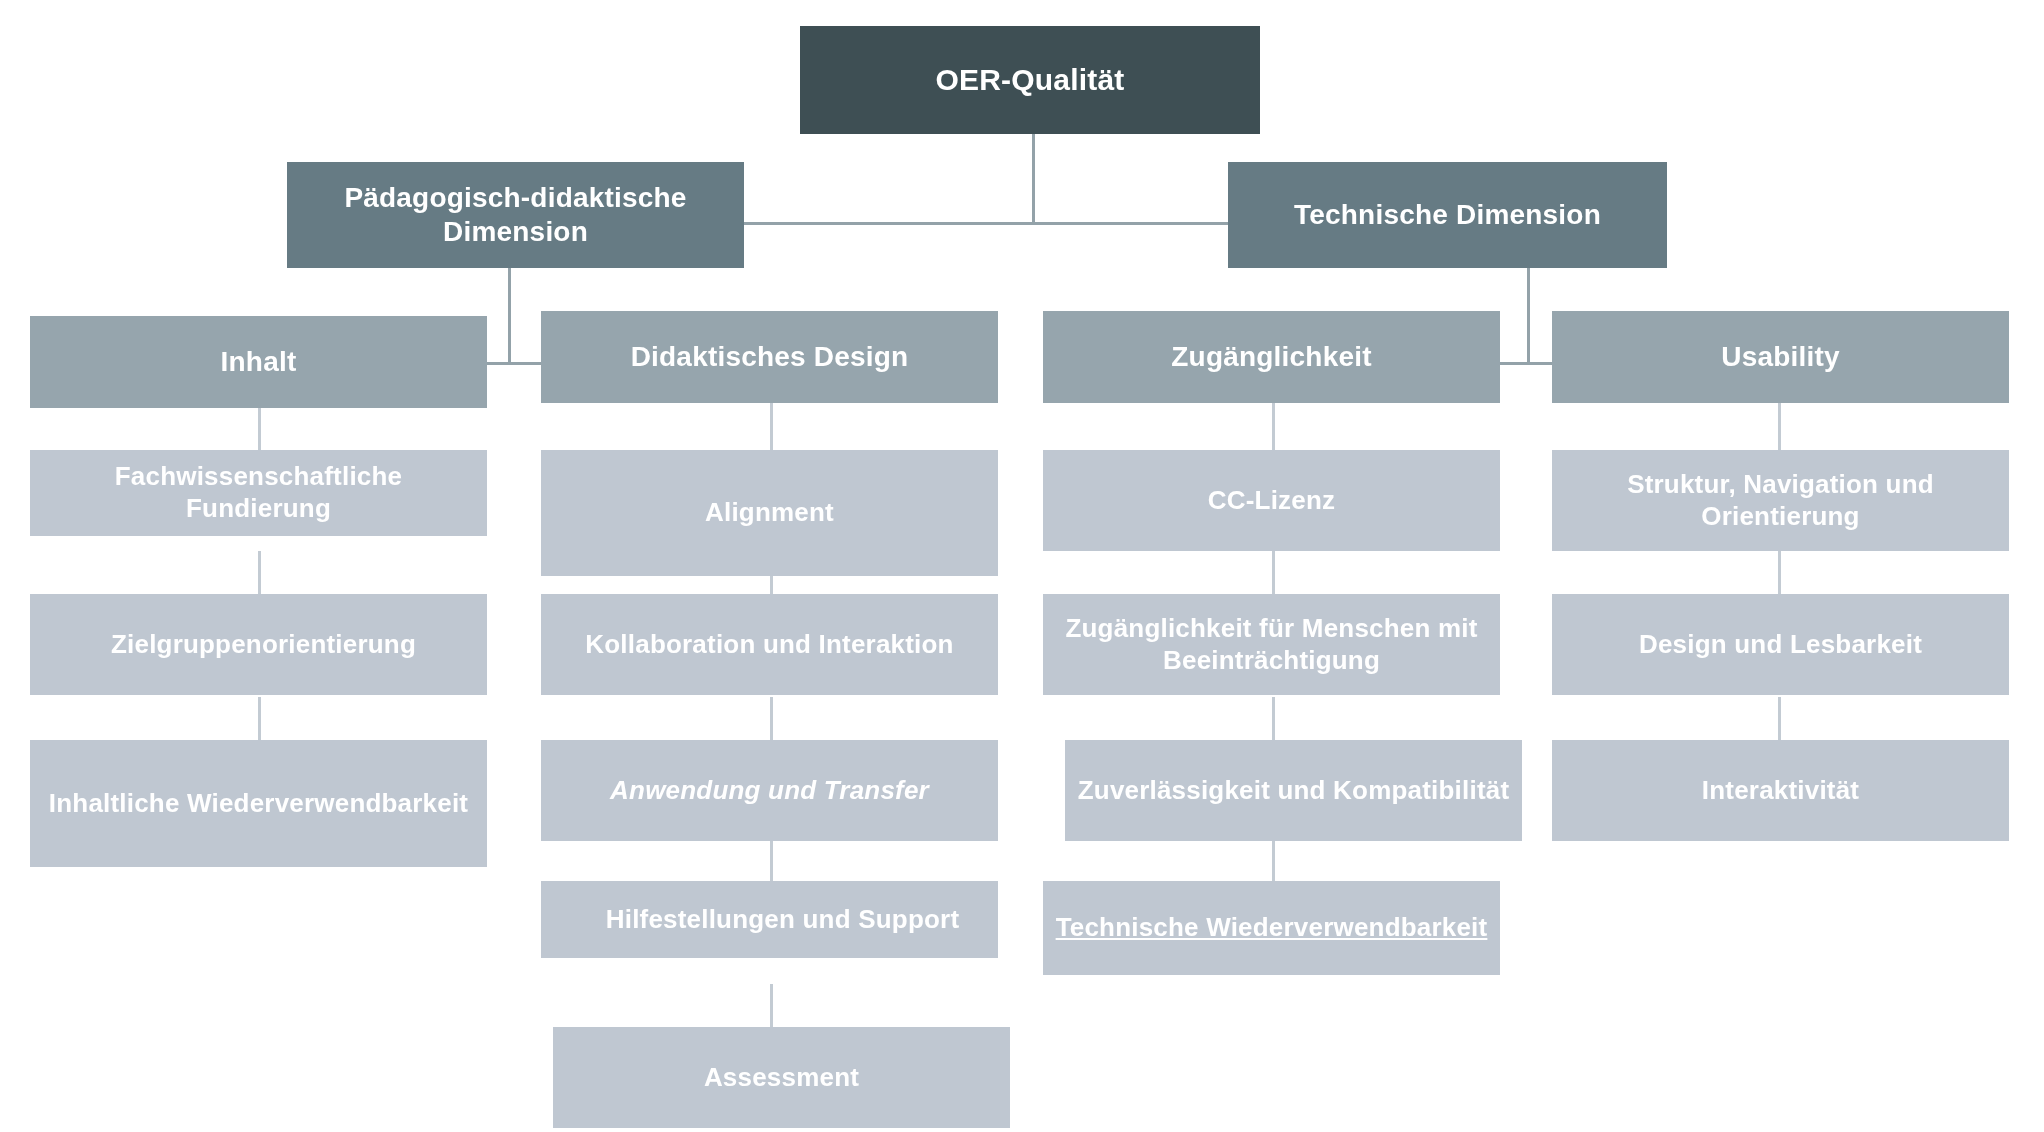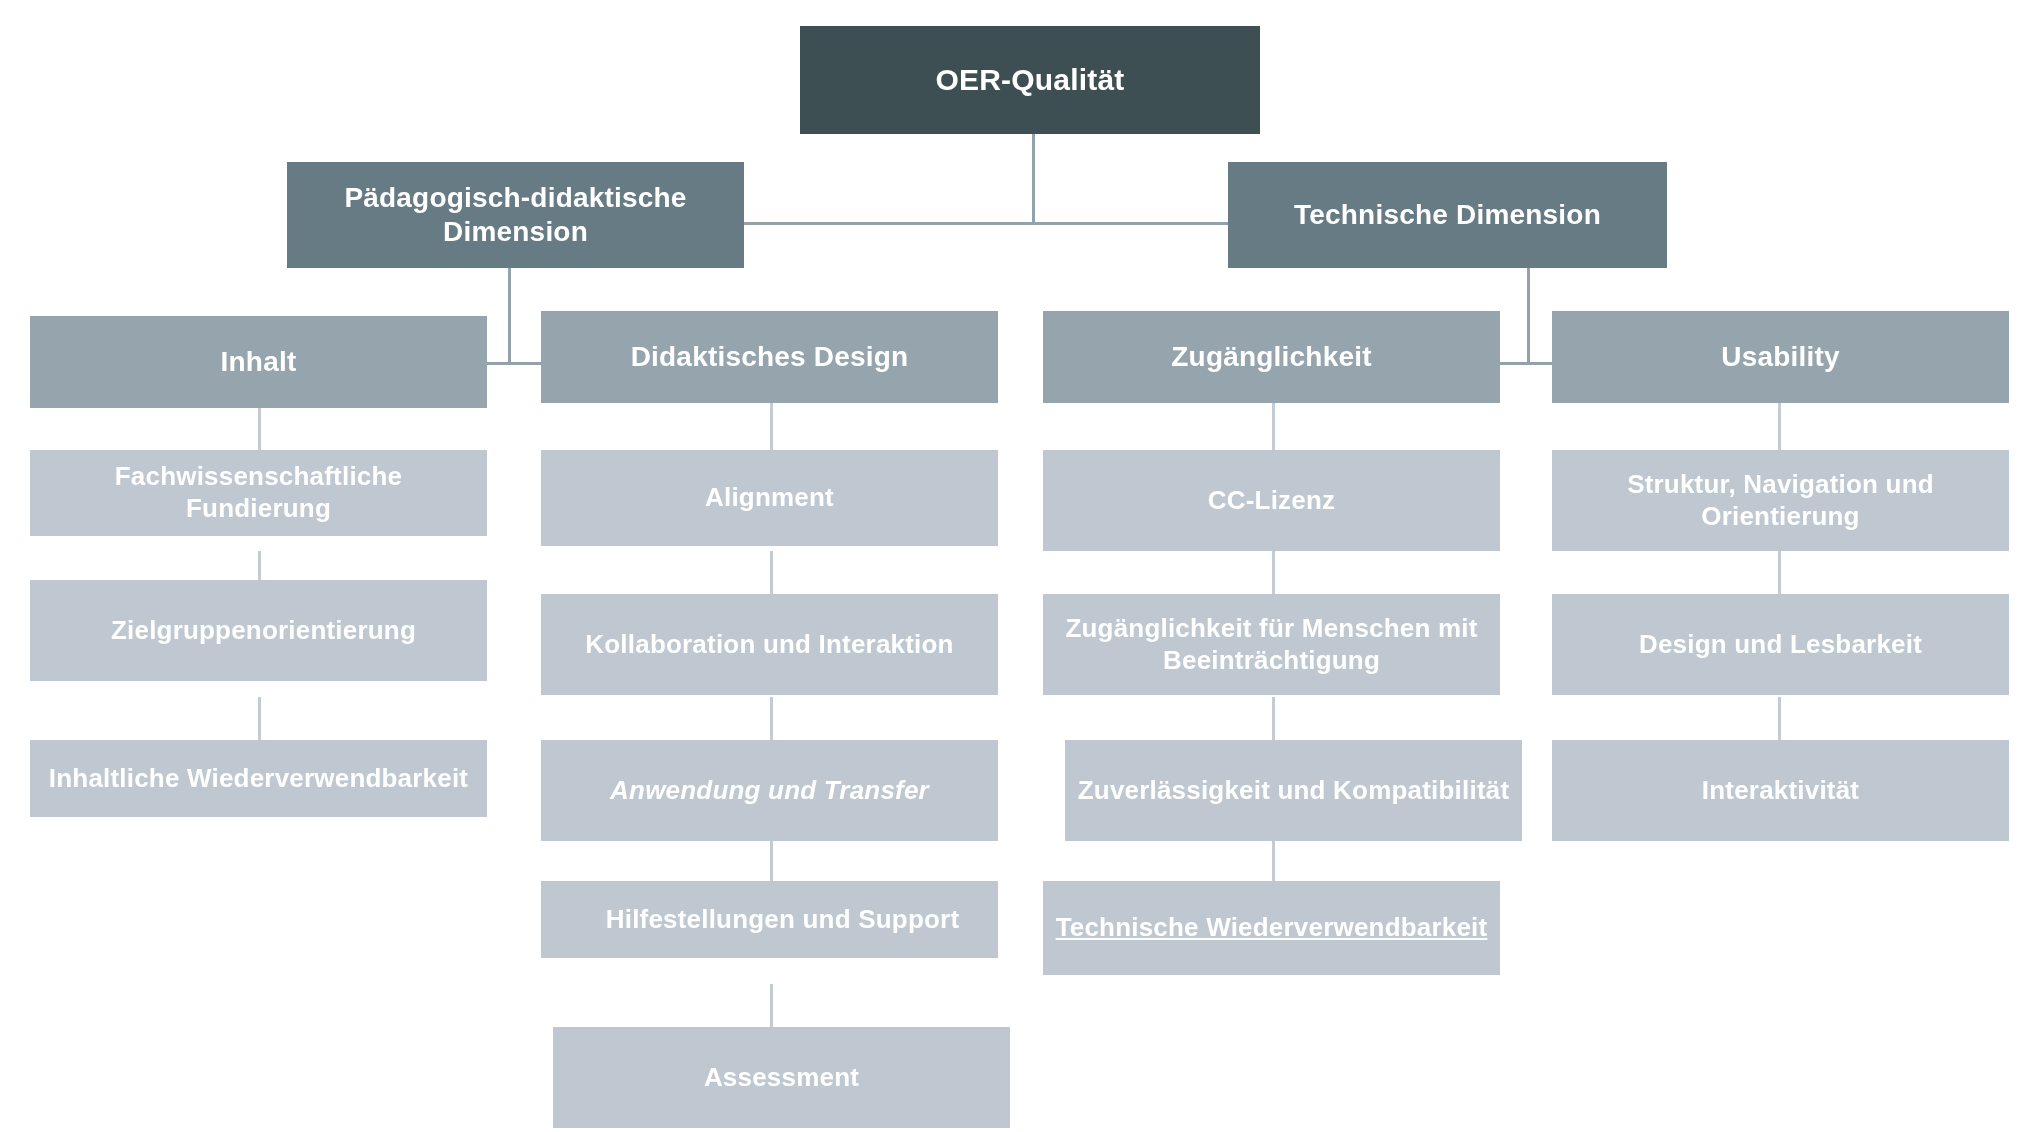--- a/index.html
+++ b/index.html
@@ -90,24 +90,24 @@
 
   <div class="node tier2" style="left:287px; top:162px; width:457px; height:106px;">Pädagogisch-didaktische Dimension</div>
   <div class="node tier2" style="left:1228px; top:162px; width:439px; height:106px;">Technische Dimension</div>
 
   <div class="node tier3" style="left:30px; top:316px; width:457px; height:92px;">Inhalt</div>
   <div class="node tier3" style="left:541px; top:311px; width:457px; height:92px;">Didaktisches Design</div>
   <div class="node tier3" style="left:1043px; top:311px; width:457px; height:92px;">Zugänglichkeit</div>
   <div class="node tier3" style="left:1552px; top:311px; width:457px; height:92px;">Usability</div>
 
   <div class="node tier4" style="left:30px; top:450px; width:457px; height:86px;">Fachwissenschaftliche Fundierung</div>
-  <div class="node tier4" style="left:30px; top:580px; width:457px; height:101px;padding-left:20px;">Zielgruppenorientierung</div>
-  <div class="node tier4" style="left:30px; top:740px; width:457px; height:77px;">Inhaltliche Wiederverwendbarkeit</div>
+  <div class="node tier4" style="left:30px; top:594px; width:457px; height:101px;padding-left:20px;">Zielgruppenorientierung</div>
+  <div class="node tier4" style="left:30px; top:740px; width:457px; height:127px;">Inhaltliche Wiederverwendbarkeit</div>
 
-  <div class="node tier4" style="left:541px; top:450px; width:457px; height:96px;">Alignment</div>
+  <div class="node tier4" style="left:541px; top:450px; width:457px; height:126px;">Alignment</div>
   <div class="node tier4" style="left:541px; top:594px; width:457px; height:101px;">Kollaboration und Interaktion</div>
   <div class="node tier4" style="left:541px; top:740px; width:457px; height:101px;font-style:italic;">Anwendung und Transfer</div>
   <div class="node tier4" style="left:541px; top:881px; width:457px; height:77px;padding-left:36px;">Hilfestellungen und Support</div>
   <div class="node tier4" style="left:553px; top:1027px; width:457px; height:101px;">Assessment</div>
 
   <div class="node tier4" style="left:1043px; top:450px; width:457px; height:101px;">CC-Lizenz</div>
   <div class="node tier4" style="left:1043px; top:594px; width:457px; height:101px;">Zugänglichkeit für Menschen mit Beeinträchtigung</div>
   <div class="node tier4" style="left:1043px; top:740px; width:457px; height:101px;margin-left:22px;">Zuverlässigkeit und Kompatibilität</div>
   <div class="node tier4" style="left:1043px; top:881px; width:457px; height:94px;text-decoration:underline;">Technische Wiederverwendbarkeit</div>
 

